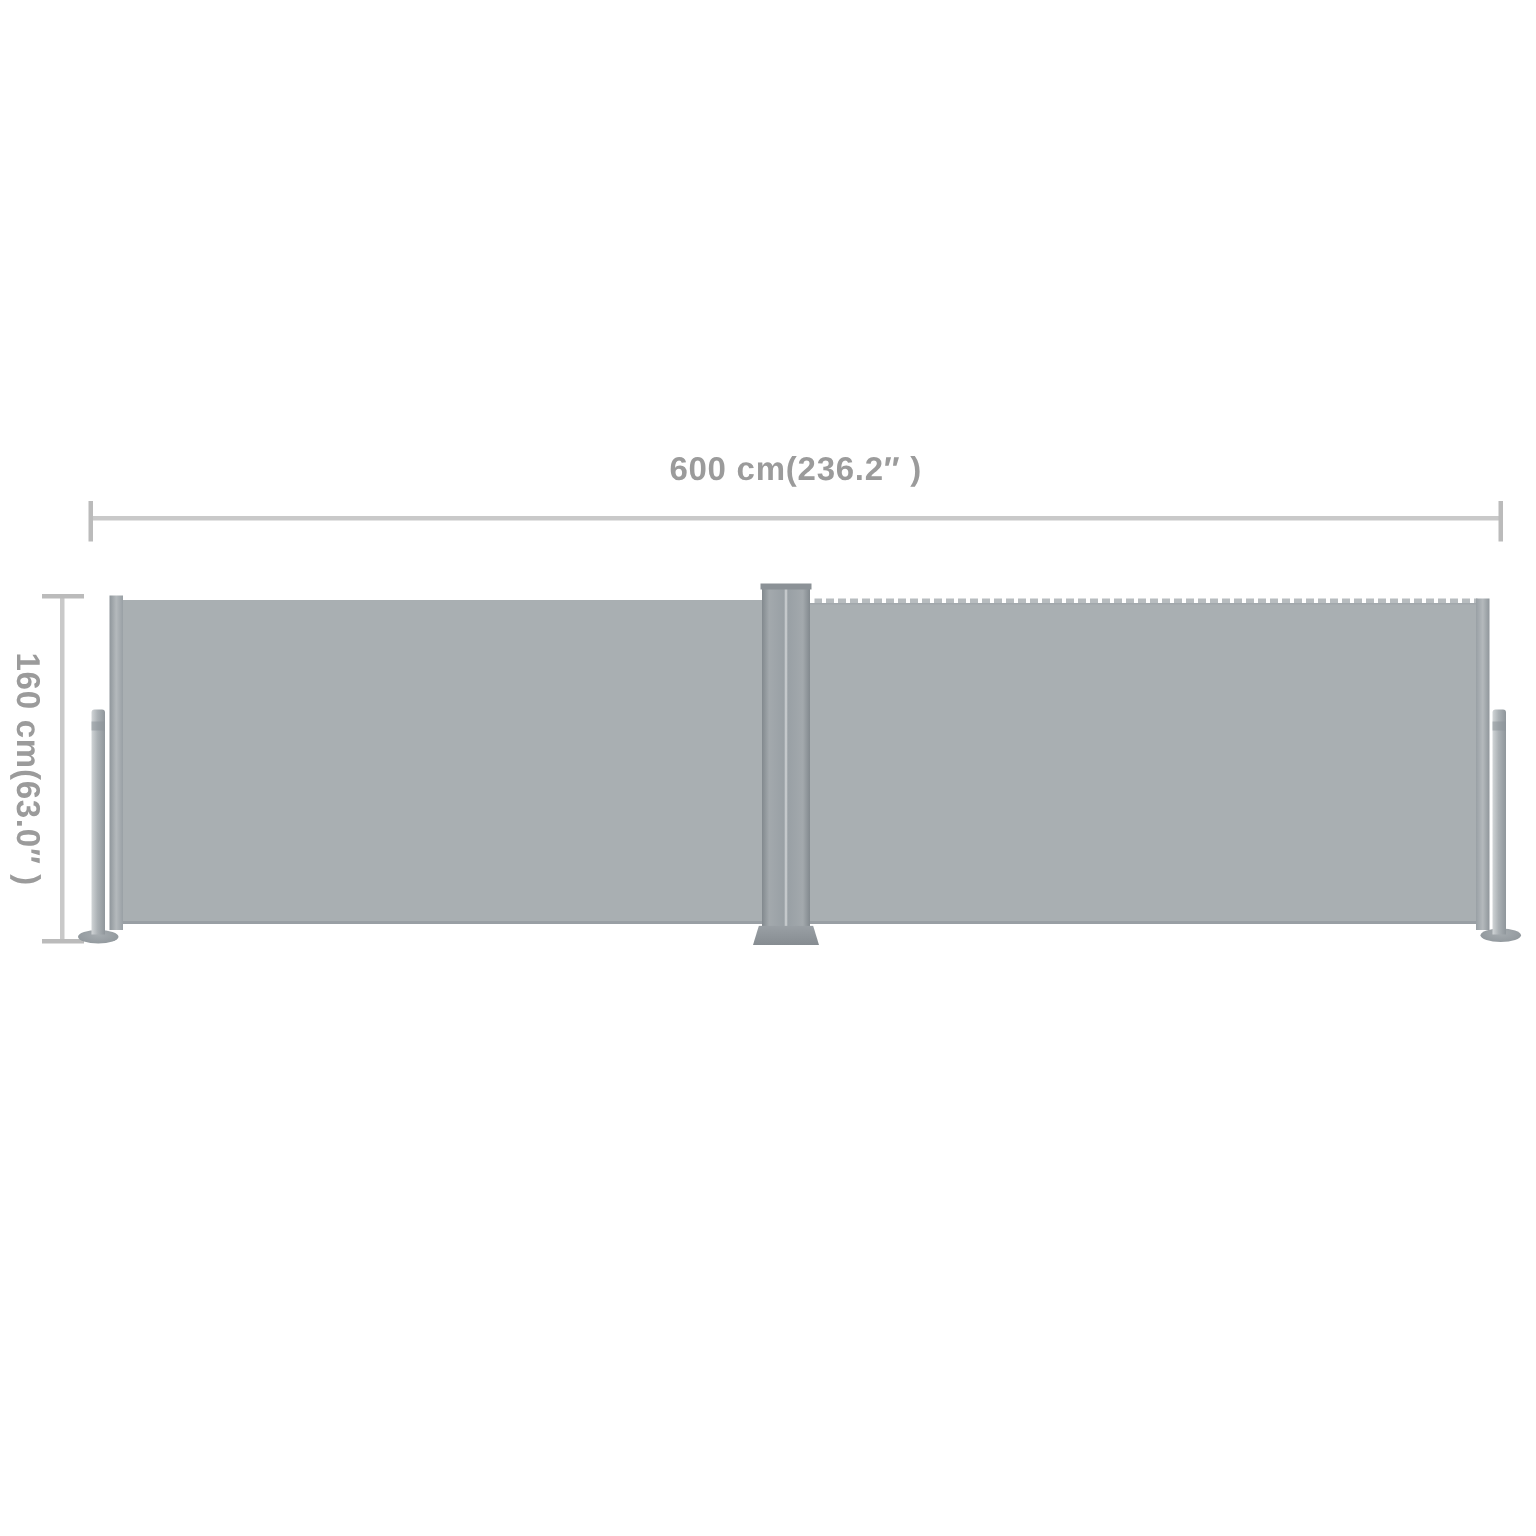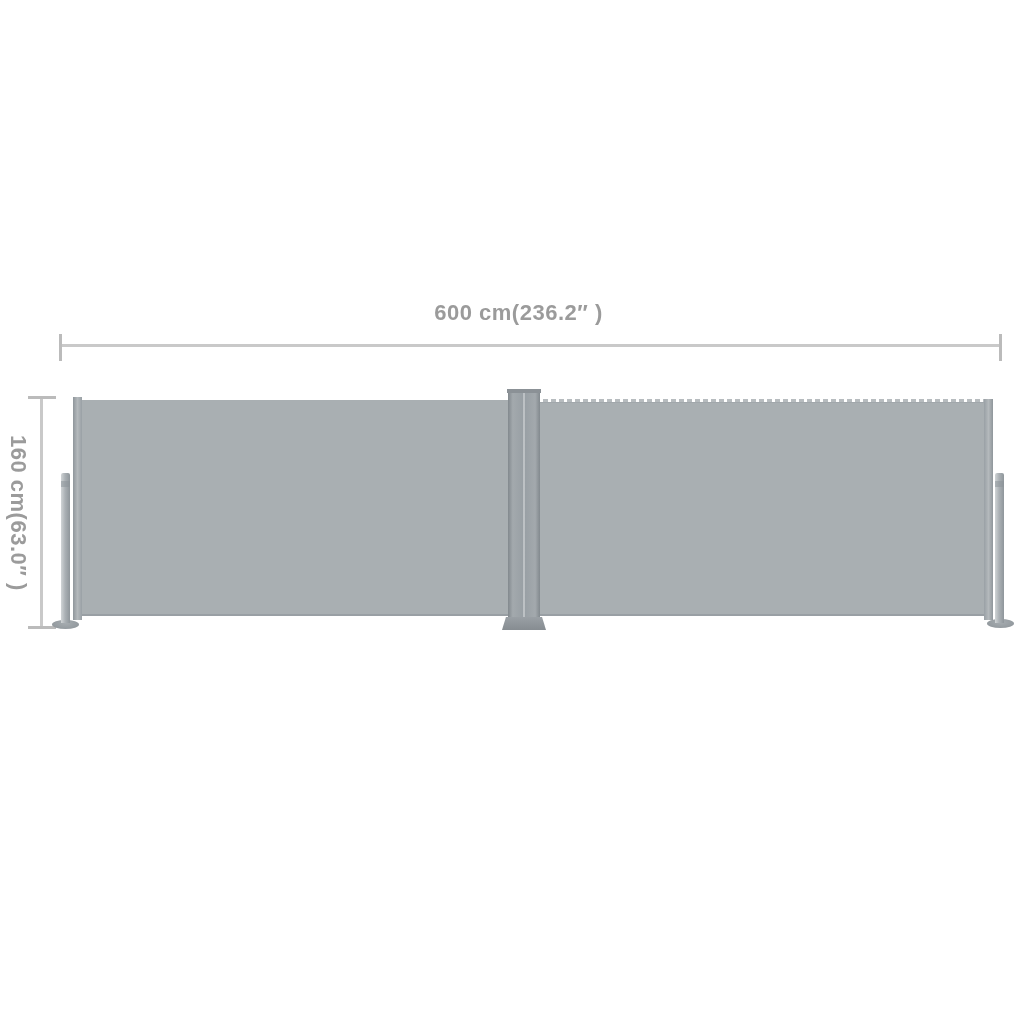--- a/index.html
+++ b/index.html
@@ -15,21 +15,21 @@
 
   
   .dim-label {
     color: #9b9b9b;
     font-size: 22px;
     font-weight: bold;
     letter-spacing: 0.5px;
     white-space: pre;
   }
   .width-label {
-    left: 48px; top: 300px; width: 941px;
+    left: 60px; top: 300px; width: 941px;
     text-align: center;
   }
   .h-line  { left: 60px;  top: 344px; width: 941px; height: 3px; background: #c9c9c9; }
   .tick    { background: #bbbbbb; }
   .tick-left  { left: 59px;  top: 334px; width: 3px; height: 27px; }
   .tick-right { left: 999px; top: 334px; width: 3px; height: 27px; }
 
   .v-line  { left: 40px; top: 397px; width: 3px; height: 231px; background: #c9c9c9; }
   .cap-top    { left: 28px; top: 396px; width: 28px; height: 3px; }
   .cap-bottom { left: 28px; top: 626px; width: 28px; height: 3px; }

